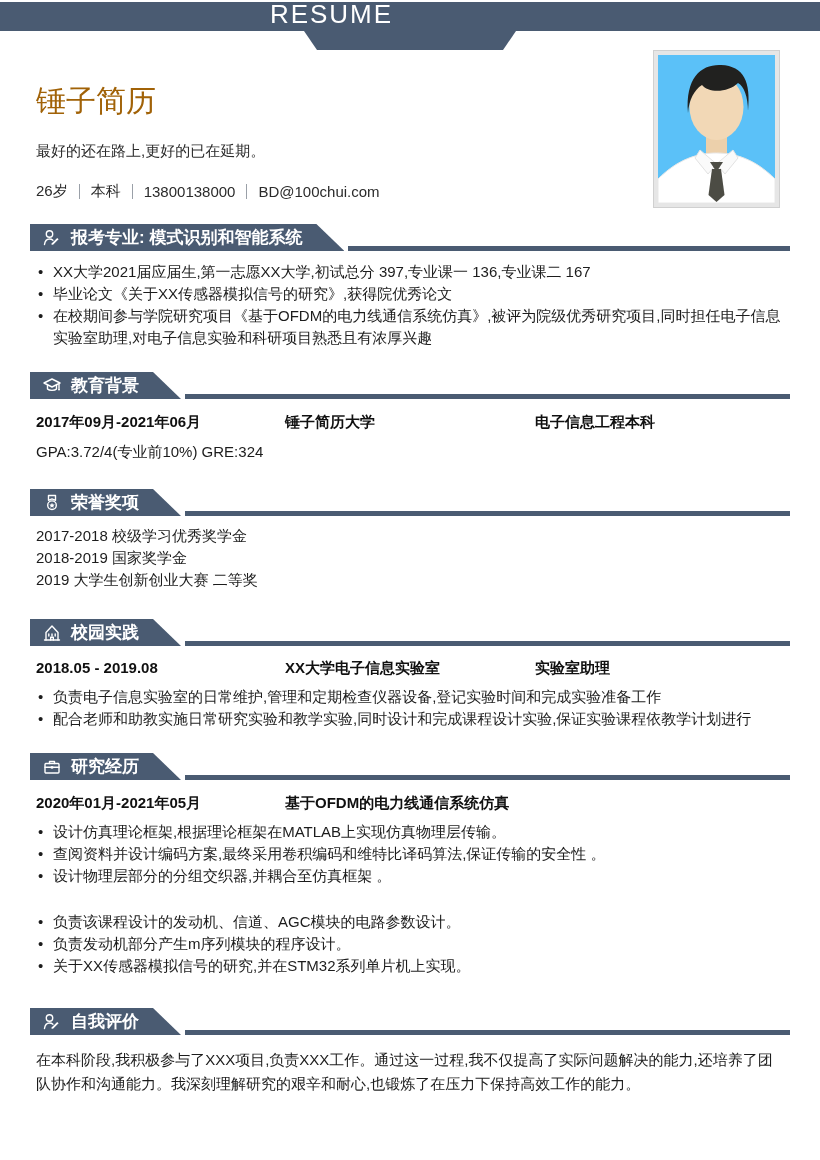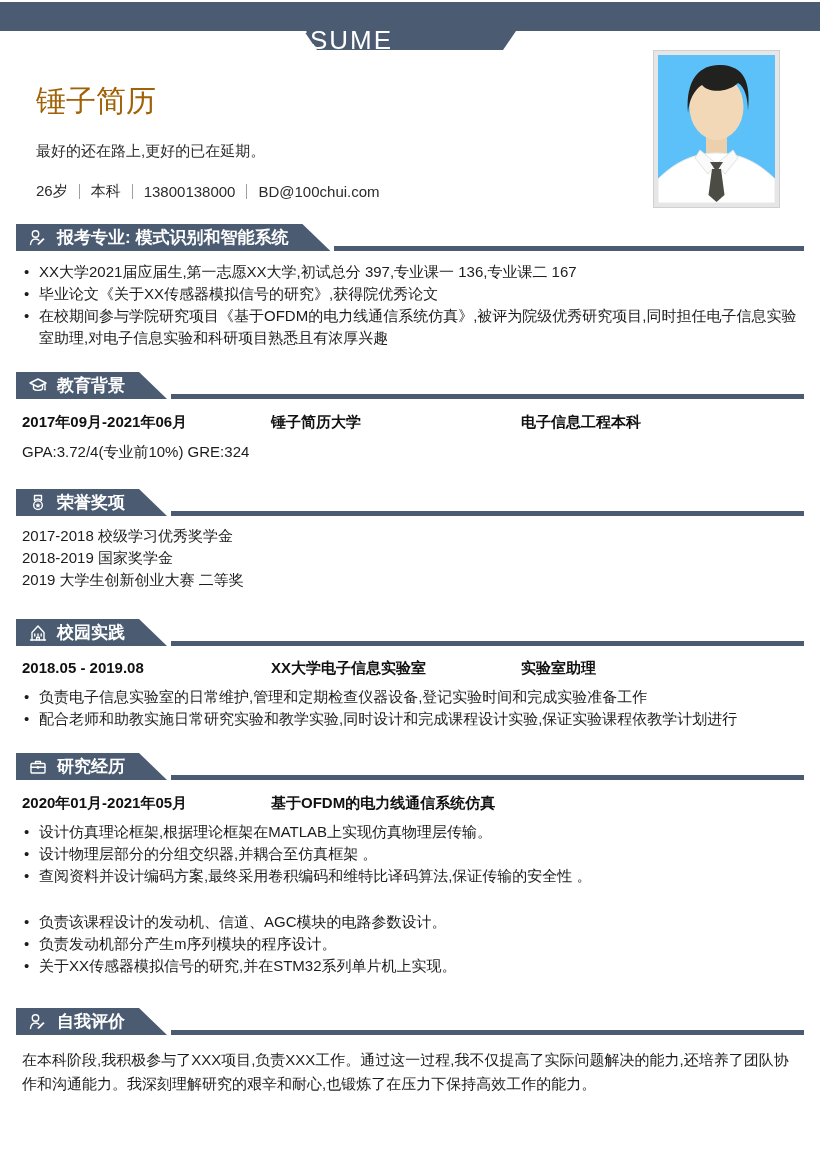--- a/index.html
+++ b/index.html
@@ -13,40 +13,40 @@
     color:#1f1f1f;
   }
   
   .top-bar { position:absolute; top:2px; left:0; width:820px; height:29px; background:#4a5b72; }
   .top-trap {
     position:absolute; top:31px; left:304px; width:212px; height:19px;
     background:#4a5b72;
     clip-path:polygon(0 0,100% 0,calc(100% - 13px) 100%,13px 100%);
   }
   .resume-title {
-    position:absolute; top:27px; left:0; width:663px;
+    position:absolute; top:1px; left:0; width:663px;
     text-align:center; color:#fff; font-size:26px; line-height:26px;
     letter-spacing:2px; font-weight:400;
   }
   
   .profile { padding:84px 0 0 36px; }
   .name { font-size:30px; line-height:34px; color:#a16207; }
   .tagline { margin-top:24px; font-size:15px; color:#2b2b2b; }
   .info-row { margin-top:21px; display:flex; align-items:center; font-size:15px; color:#2b2b2b; }
   .sep { width:1px; height:15px; background:#9aa0a8; margin:0 11px; }
   
   .photo-frame {
     position:absolute; top:50px; right:40px;
     width:127px; height:158px;
     background:#e6e6e6; padding:5px;
     box-shadow:0 0 0 1px #d0d0d0 inset;
   }
   .photo-frame svg { display:block; width:117px; height:148px; }
   
-  .content { padding:0 16px; }
+  .content { padding:0 30px; }
   .sec-head { display:flex; align-items:flex-end; }
   .banner {
     display:flex; align-items:center; gap:9px;
     height:27px; padding:0 42px 0 12px;
     background:#4a5b72; color:#fff;
     font-size:17px; font-weight:bold; white-space:nowrap;
     clip-path:polygon(0 0,calc(100% - 28px) 0,100% 100%,0 100%);
   }
   .banner .icon { width:20px; height:20px; flex:0 0 20px; }
   .rule { flex:1; height:5px; background:#4a5b72; margin-left:4px; }
@@ -203,22 +203,22 @@
         <div class="rule"></div>
       </div>
 
       <div>
         <div class="row">
           <span class="c1">2020年01月-2021年05月</span>
           <span class="c2">基于OFDM的电力线通信系统仿真</span>
         </div>
         <ul class="bullets" style="margin-top:8px">
           <li>设计仿真理论框架,根据理论框架在MATLAB上实现仿真物理层传输。</li>
+          <li>查阅资料并设计编码方案,最终采用卷积编码和维特比译码算法,保证传输的安全性 。</li>
           <li>设计物理层部分的分组交织器,并耦合至仿真框架 。</li>
-          <li>查阅资料并设计编码方案,最终采用卷积编码和维特比译码算法,保证传输的安全性 。</li>
         </ul>
       </div>
 
       <div class="entry2">
         <ul class="bullets" style="margin-top:8px">
           <li>负责该课程设计的发动机、信道、AGC模块的电路参数设计。</li>
           <li>负责发动机部分产生m序列模块的程序设计。</li>
           <li>关于XX传感器模拟信号的研究,并在STM32系列单片机上实现。</li>
         </ul>
       </div>

